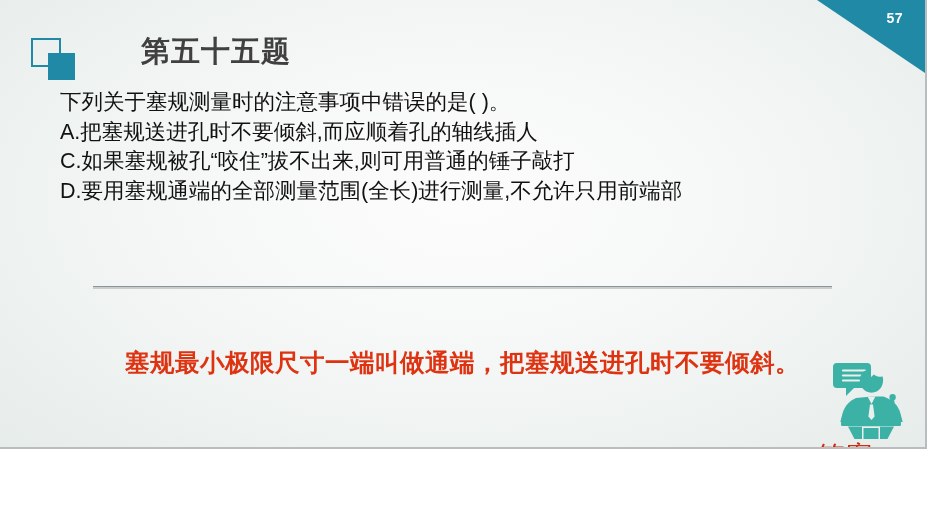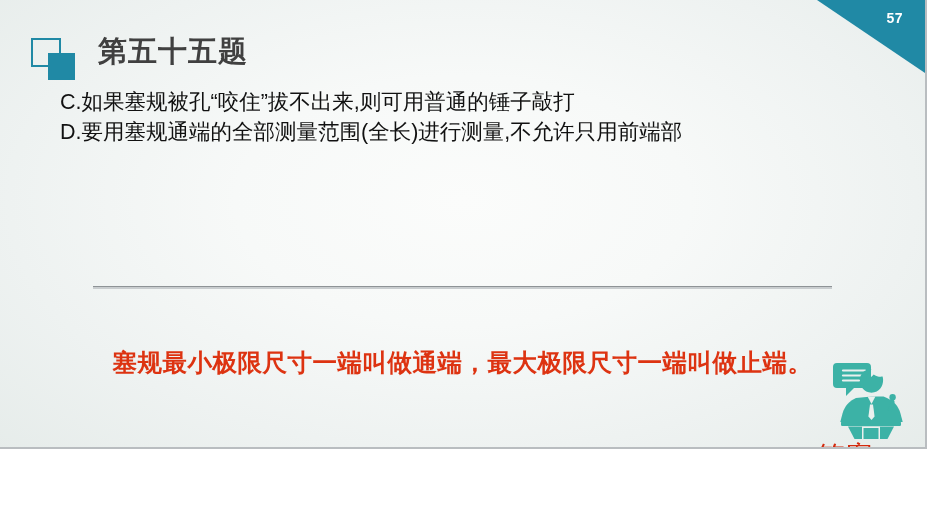--- a/index.html
+++ b/index.html
@@ -46,20 +46,21 @@
     line-height: 1;
   }
 
   
   .title-row {
     position: absolute;
     left: 31px;
     top: 36px;
     display: flex;
     align-items: flex-start;
+    gap: 43px;
   }
   .title-mark {
     position: relative;
     width: 48px;
     height: 44px;
     flex: 0 0 auto;
     margin-top: 2px;
   }
   .title-mark .sq-outline {
     position: absolute;
@@ -175,29 +176,31 @@
 
   <div class="title-row">
     <div class="title-mark">
       <div class="sq-outline"></div>
       <div class="sq-filled"></div>
     </div>
     <div class="title-text">第五十五题</div>
   </div>
 
   <div class="question-block">
+    <div class="qline">下列关于塞规测量时的注意事项中错误的是(  )。</div>
+    <div class="qline">A.把塞规送进孔时不要倾斜,而应顺着孔的轴线插人</div>
     <div class="qline">C.如果塞规被孔“咬住”拔不出来,则可用普通的锤子敲打</div>
     <div class="qline wrapped">
       <span>D.要用塞规通端的全部测量范围(全长)进行测量,不允许只用前端部</span>
     </div>
   </div>
 
   <div class="divider"></div>
 
-  <div class="red-note">塞规最小极限尺寸一端叫做通端，最大极限尺寸一端叫做止端。</div>
+  <div class="red-note">塞规最小极限尺寸一端叫做通端，把塞规送进孔时不要倾斜。</div>
 
   <div class="answer-line">答案：C</div>
 
   <div class="speaker-icon">
     <svg viewBox="0 0 84 86" xmlns="http://www.w3.org/2000/svg">
       <g fill="#3cb2a6">
 
         <path d="M8 10 h30 a4 4 0 0 1 4 4 v17 a4 4 0 0 1 -4 4 h-13 l-8 8 v-8 h-9 a4 4 0 0 1 -4 -4 v-17 a4 4 0 0 1 4 -4 z"></path>
       </g>
       <g stroke="#eaf0ee" stroke-width="2.2" stroke-linecap="round">

